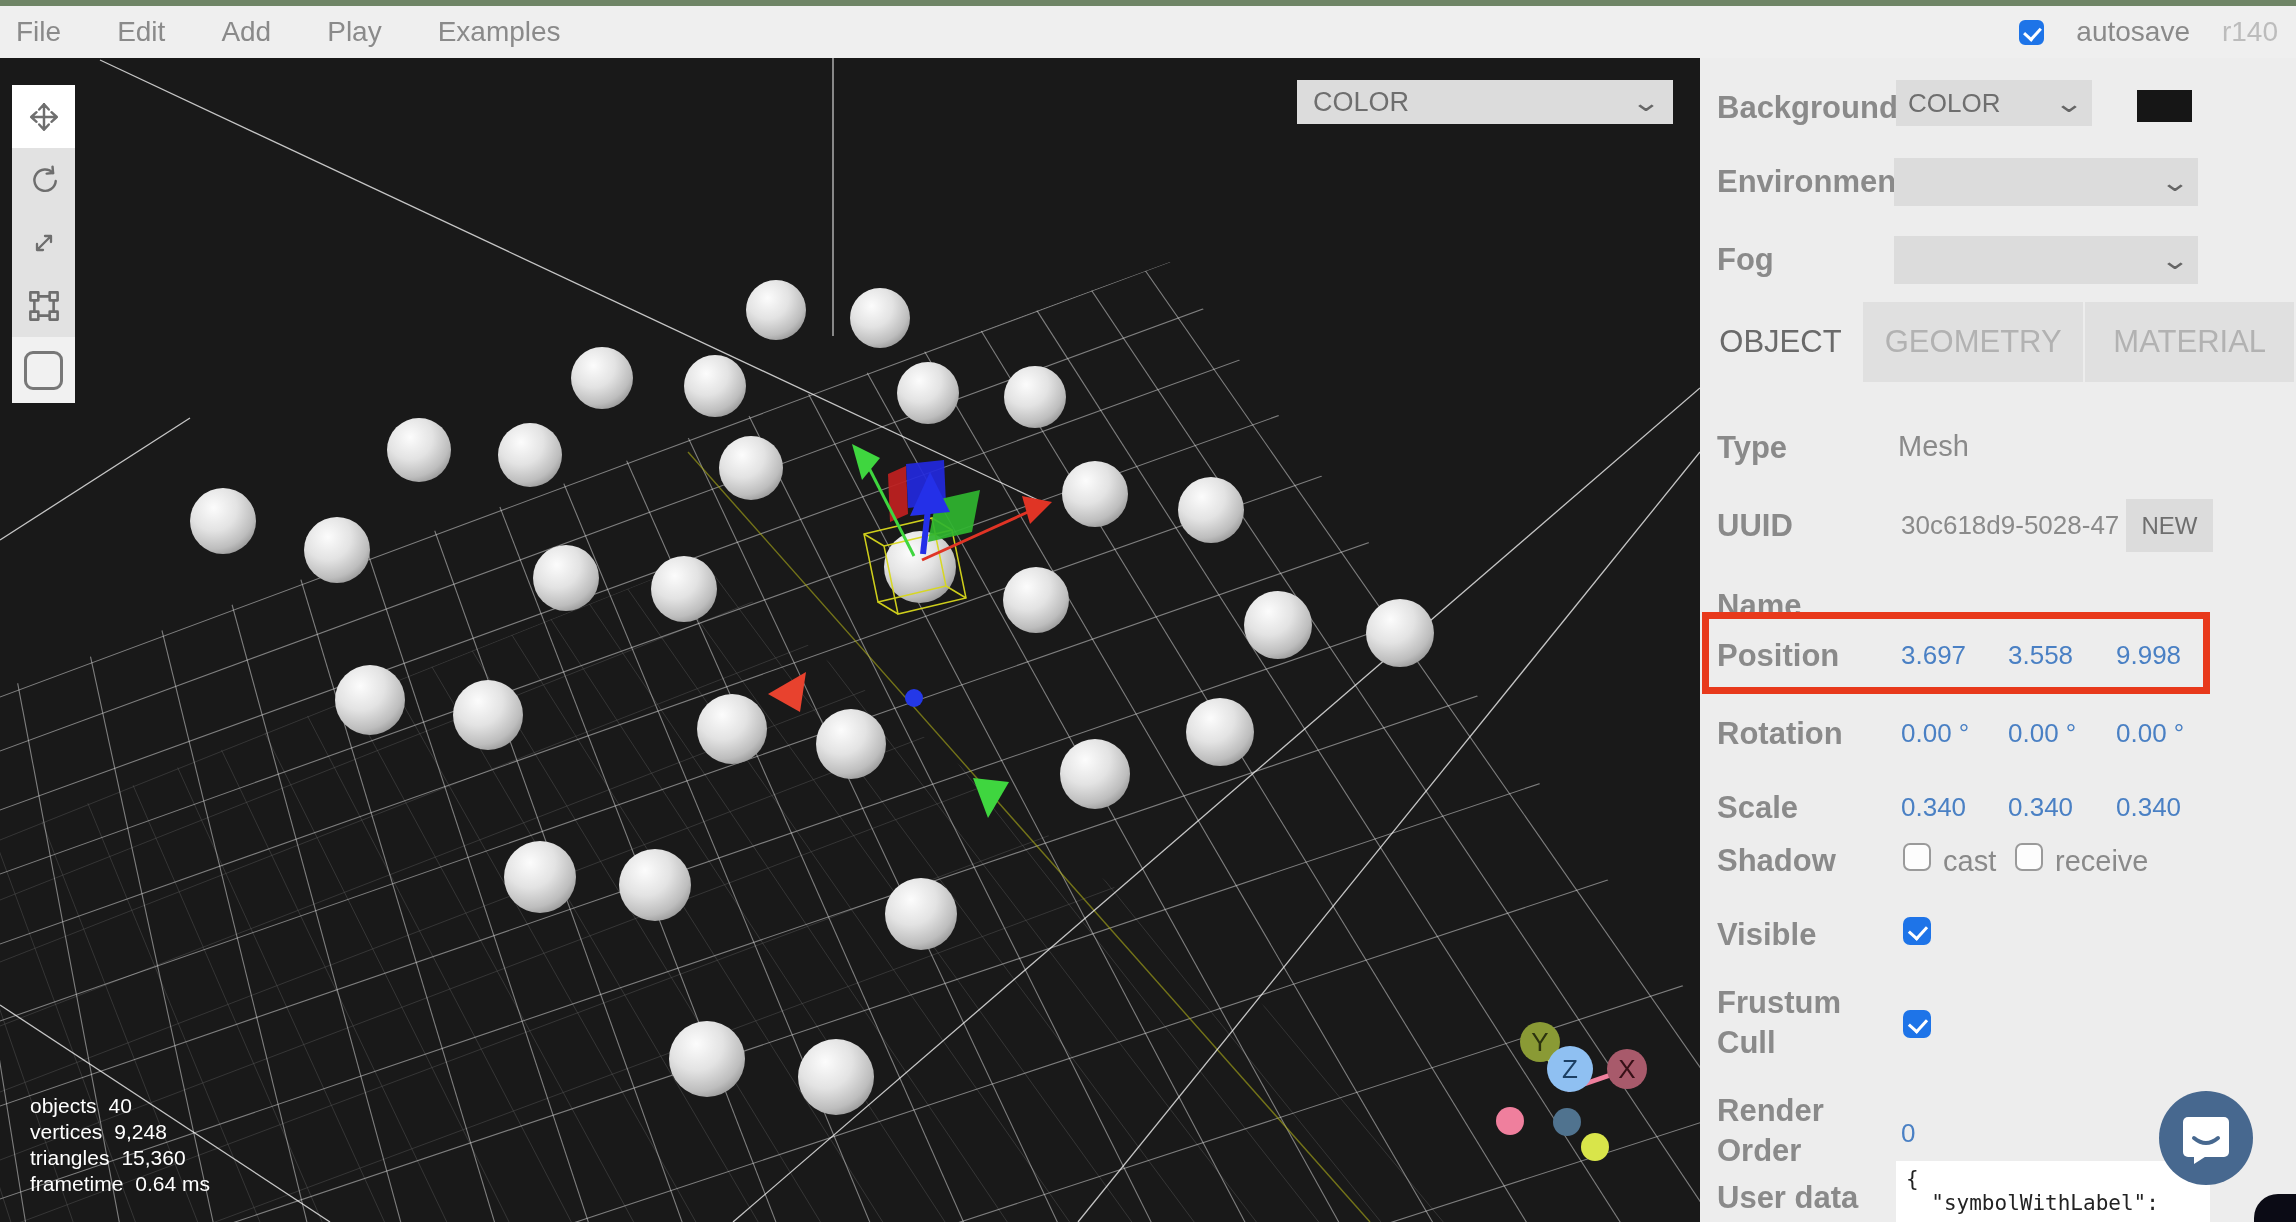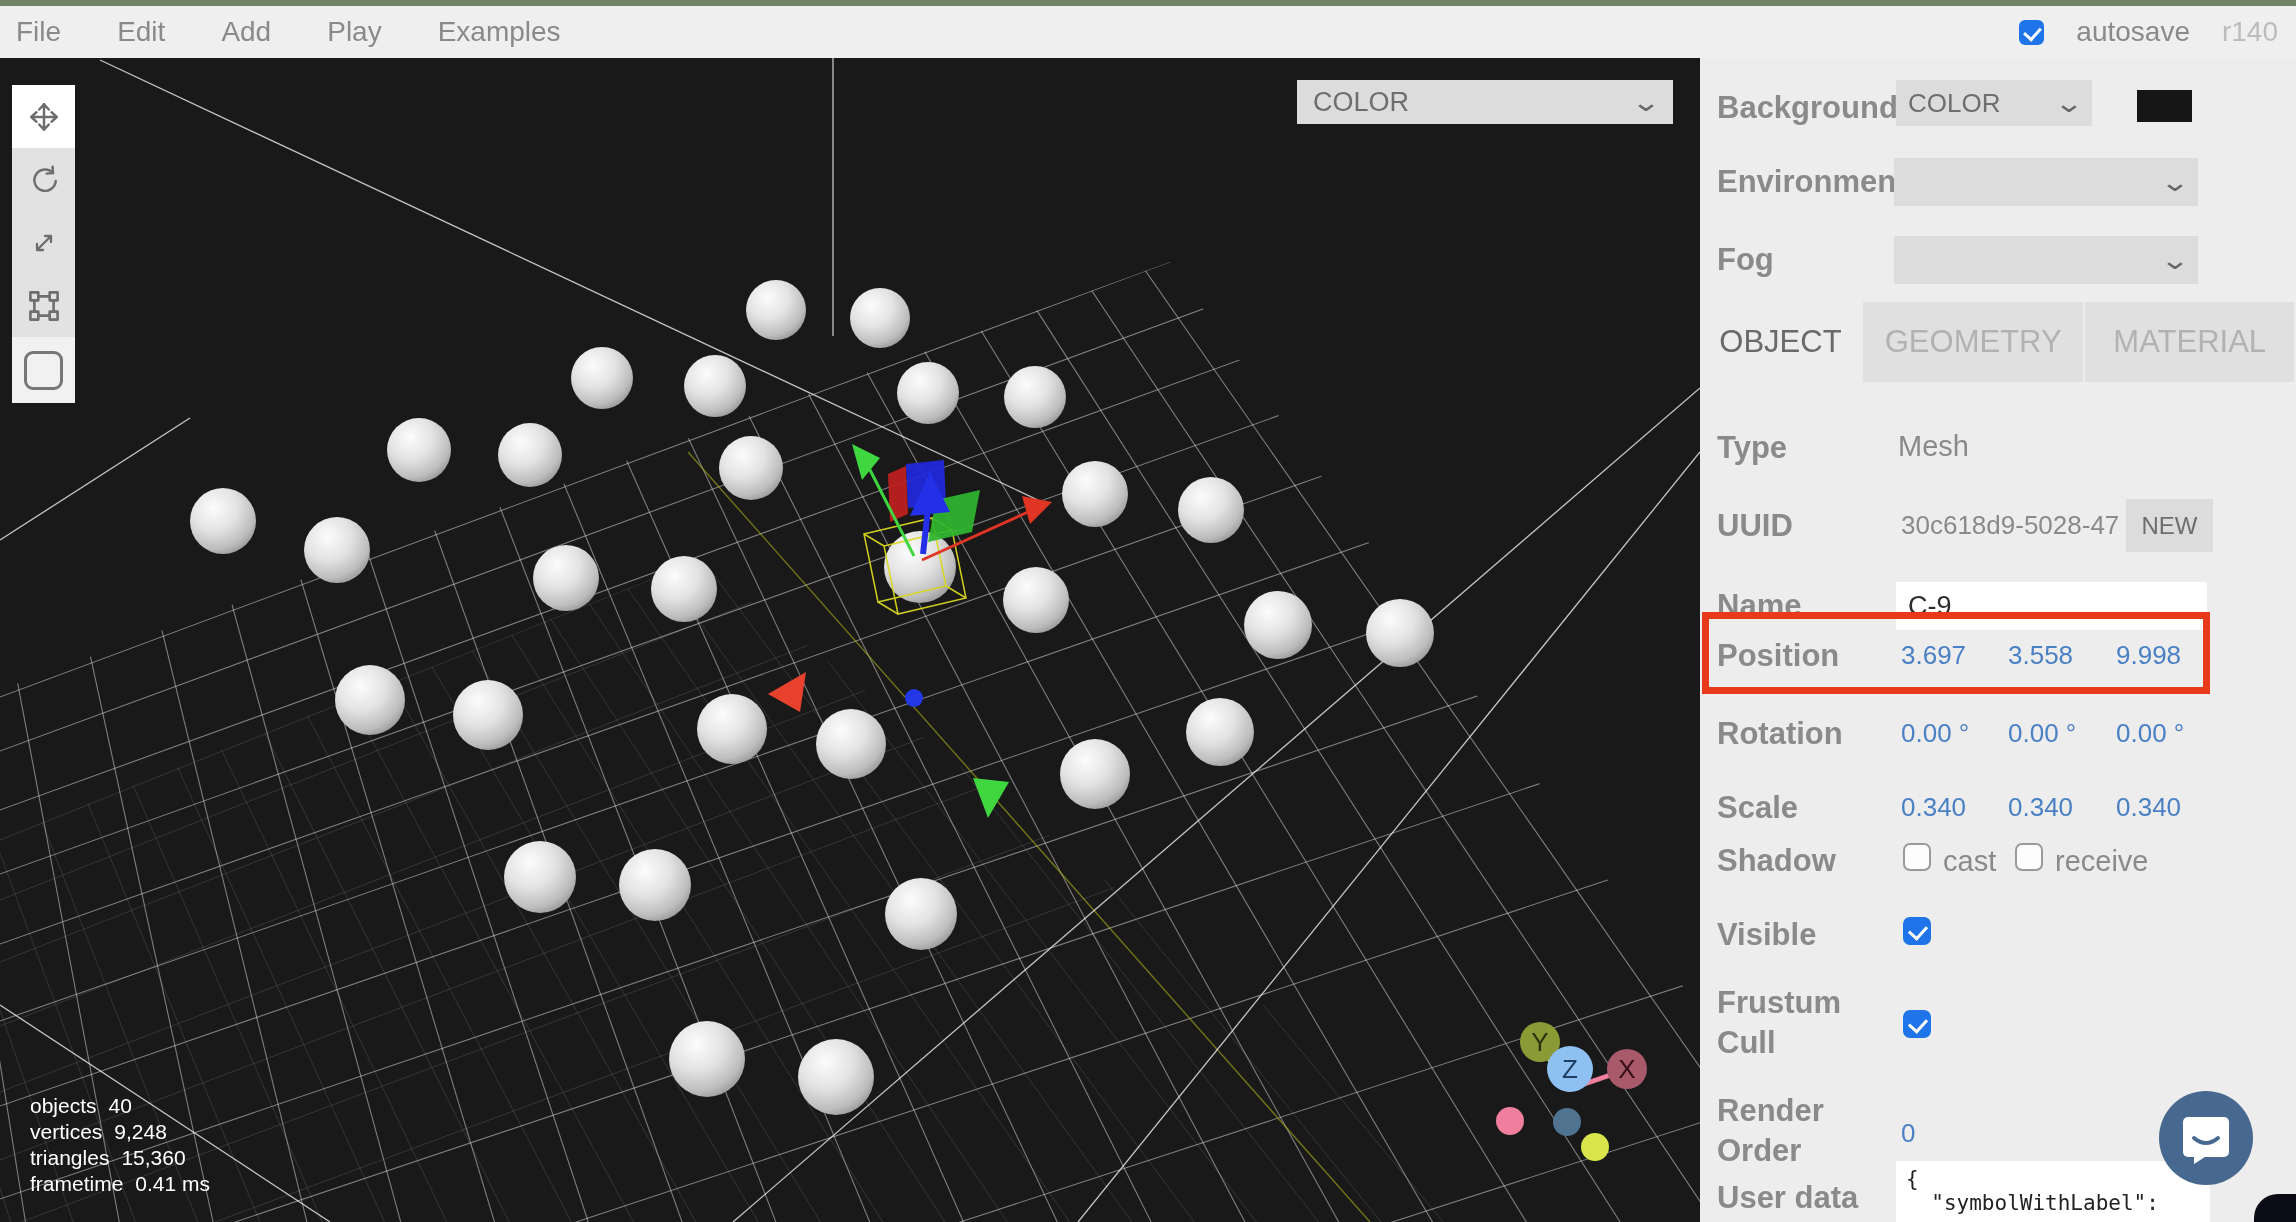--- a/index.html
+++ b/index.html
@@ -298,21 +298,21 @@
     </div>
     <div class="tool-sep">
       <div class="tool-check"></div>
     </div>
   </div>
 
   <div class="stats">
     <div><span>objects</span><span class="v">40</span></div>
     <div><span>vertices</span><span class="v">9,248</span></div>
     <div><span>triangles</span><span class="v">15,360</span></div>
-    <div><span>frametime</span><span class="v">0.41 ms</span></div>
+    <div><span>frametime</span><span class="v">0.64 ms</span></div>
   </div>
 </div>
 
 <div class="sidebar">
 
   <div class="lbl" style="top:30px">Background</div>
   <div class="sel" style="left:196px;top:22px;width:196px;height:46px">
     <span>COLOR</span>
     <span class="chev">⌄</span>
   </div>
@@ -337,21 +337,20 @@
   </div>
 
   <div class="lbl" style="top:370px">Type</div>
   <div class="val-gray" style="left:198px;top:372px">Mesh</div>
 
   <div class="lbl" style="top:448px">UUID</div>
   <div class="val-gray" style="left:201px;top:452px;font-size:26px">30c618d9-5028-47</div>
   <div class="new-btn">NEW</div>
 
   <div class="lbl" style="top:528px">Name</div>
-  <input class="name-input" value="C-9" style="">
 
   <div class="pos-highlight"></div>
   <div class="lbl" style="top:578px">Position</div>
   <div class="num" style="left:201px;top:582px">3.697</div>
   <div class="num" style="left:308px;top:582px">3.558</div>
   <div class="num" style="left:416px;top:582px">9.998</div>
 
   <div class="lbl" style="top:656px">Rotation</div>
   <div class="num" style="left:201px;top:660px">0.00 °</div>
   <div class="num" style="left:308px;top:660px">0.00 °</div>

